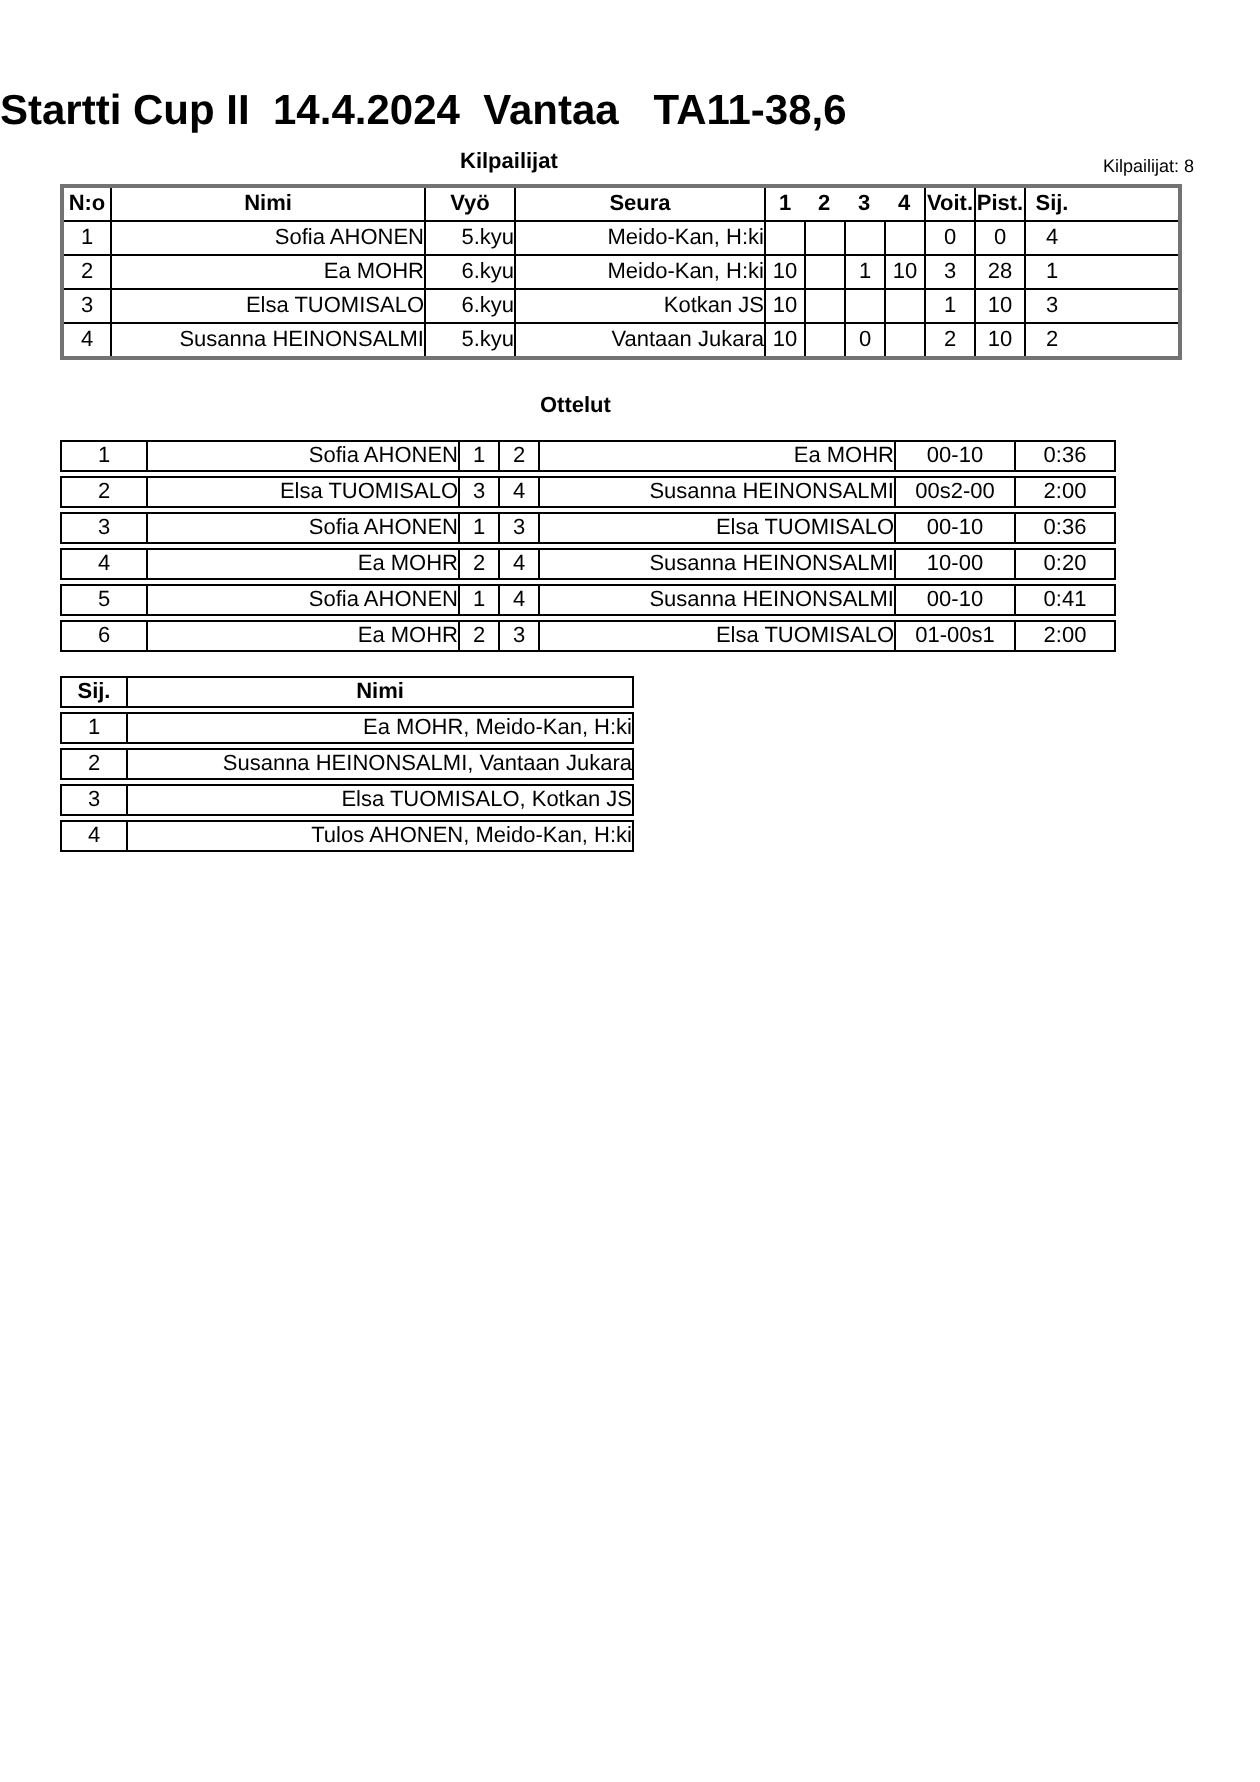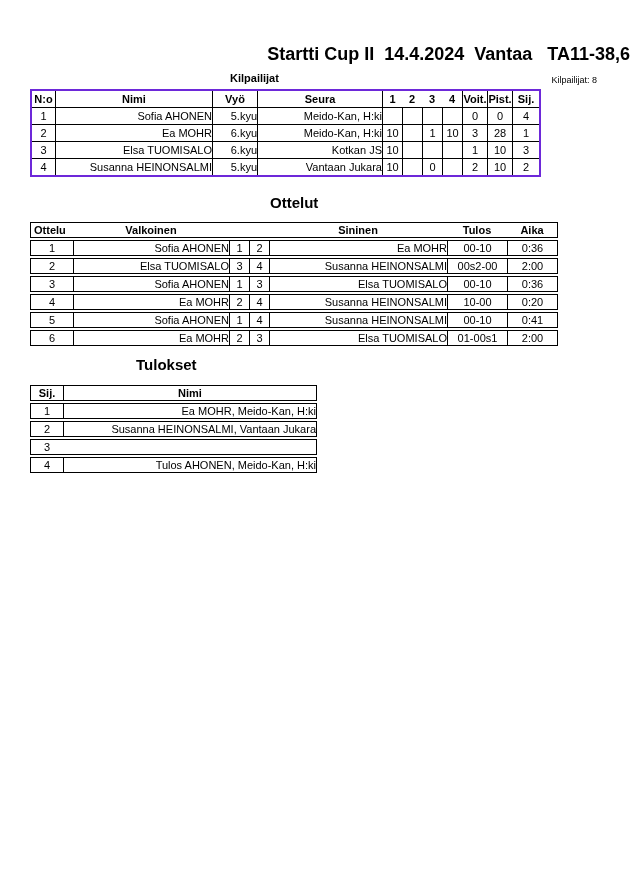--- a/index.html
+++ b/index.html
@@ -1,35 +1,35 @@
 <!DOCTYPE html>
 <html><head>
 <meta charset="utf-8">
 <style>
   * { box-sizing: border-box; margin: 0; padding: 0; }
   html, body { background: #ffffff; }
   body { width: 630px; font-family: "Liberation Sans", sans-serif; color: #000; }
   .page { position: relative; width: 630px; height: 891px; background: #fff; overflow: hidden; }
 
-  .title { font-size: 18px; font-weight: bold; text-align: right; padding-top: 44px; white-space: pre; }
+  .title { font-size: 21px; font-weight: bold; text-align: left; padding-top: 44px; white-space: pre; }
 
   .headline { position: relative; height: 14px; margin-top: 7px; }
   .h-kilp { position: absolute; left: 230px; top: 0; font-size: 11px; font-weight: bold; }
   .h-count { position: absolute; right: 33px; top: 3px; font-size: 9px; }
 
-  .sec { font-size: 15px; font-weight: bold; }
+  .sec { font-size: 11px; font-weight: bold; }
   .sec-ott { margin: 17px 0 0 270px; }
   .sec-tul { margin: 10px 0 0 136px; }
 
   .ctr { text-align: center; }
   .lft { text-align: right; padding-left: 4px; }
   .pl3 { text-align: left; padding-left: 3px; }
 
   
-  .t1 { width: 511px; margin: 3px 0 0 30px; border: 2px solid #6d28d9; }
+  .t1 { width: 561px; margin: 3px 0 0 30px; border: 2px solid #737373; }
   .t1-row { display: grid; grid-template-columns: 23px 157px 45px 125px 20px 20px 20px 20px 25px 25px 27px; height: 17px; border-top: 1px solid #000; }
   .t1-row:first-child { height: 16px; border-top: none; }
   .t1 .c { border-left: 1px solid #000; font-size: 11px; line-height: 16px; white-space: nowrap; overflow: hidden; }
   .t1 .c:first-child { border-left: none; }
   .t1 .nb { border-left: none; }
   .t1-head .c { font-weight: bold; }
 
   
   .t2 { margin: 11px 0 0 30px; }
   .t2-row { display: grid; grid-template-columns: 42px 156px 20px 20px 178px 60px 50px; width: 528px; height: 16px; border: 1px solid #000; margin-bottom: 2px; }
@@ -124,29 +124,20 @@
       <div class="c ctr"></div>
       <div class="c ctr">2</div>
       <div class="c ctr">10</div>
       <div class="c ctr">2</div>
     </div>
   </div>
 
   <div class="sec sec-ott">Ottelut</div>
 
   <div class="t2">
-    <div class="t2-row t2-head">
-      <div class="c pl3">Ottelu</div>
-      <div class="c ctr">Valkoinen</div>
-      <div class="c"></div>
-      <div class="c"></div>
-      <div class="c ctr">Sininen</div>
-      <div class="c ctr">Tulos</div>
-      <div class="c ctr">Aika</div>
-    </div>
 
     <div class="t2-row">
       <div class="c ctr">1</div>
       <div class="c lft">Sofia AHONEN</div>
       <div class="c ctr">1</div>
       <div class="c ctr">2</div>
       <div class="c lft">Ea MOHR</div>
       <div class="c ctr">00-10</div>
       <div class="c ctr">0:36</div>
     </div>
@@ -195,37 +186,37 @@
       <div class="c ctr">6</div>
       <div class="c lft">Ea MOHR</div>
       <div class="c ctr">2</div>
       <div class="c ctr">3</div>
       <div class="c lft">Elsa TUOMISALO</div>
       <div class="c ctr">01-00s1</div>
       <div class="c ctr">2:00</div>
     </div>
   </div>
 
-  <div class="sec sec-tul">Tulokset</div>
 
   <div class="t3">
     <div class="t3-row t3-head">
       <div class="c ctr">Sij.</div>
       <div class="c ctr">Nimi</div>
     </div>
     <div class="t3-row">
       <div class="c ctr">1</div>
       <div class="c lft">Ea MOHR, Meido-Kan, H:ki</div>
     </div>
     <div class="t3-row">
       <div class="c ctr">2</div>
       <div class="c lft">Susanna HEINONSALMI, Vantaan Jukara</div>
     </div>
     <div class="t3-row">
       <div class="c ctr">3</div>
+      <div class="c lft">Elsa TUOMISALO, Kotkan JS</div>
     </div>
     <div class="t3-row">
       <div class="c ctr">4</div>
       <div class="c lft">Tulos AHONEN, Meido-Kan, H:ki</div>
     </div>
   </div>
 
 </div>
 
 </body></html>

